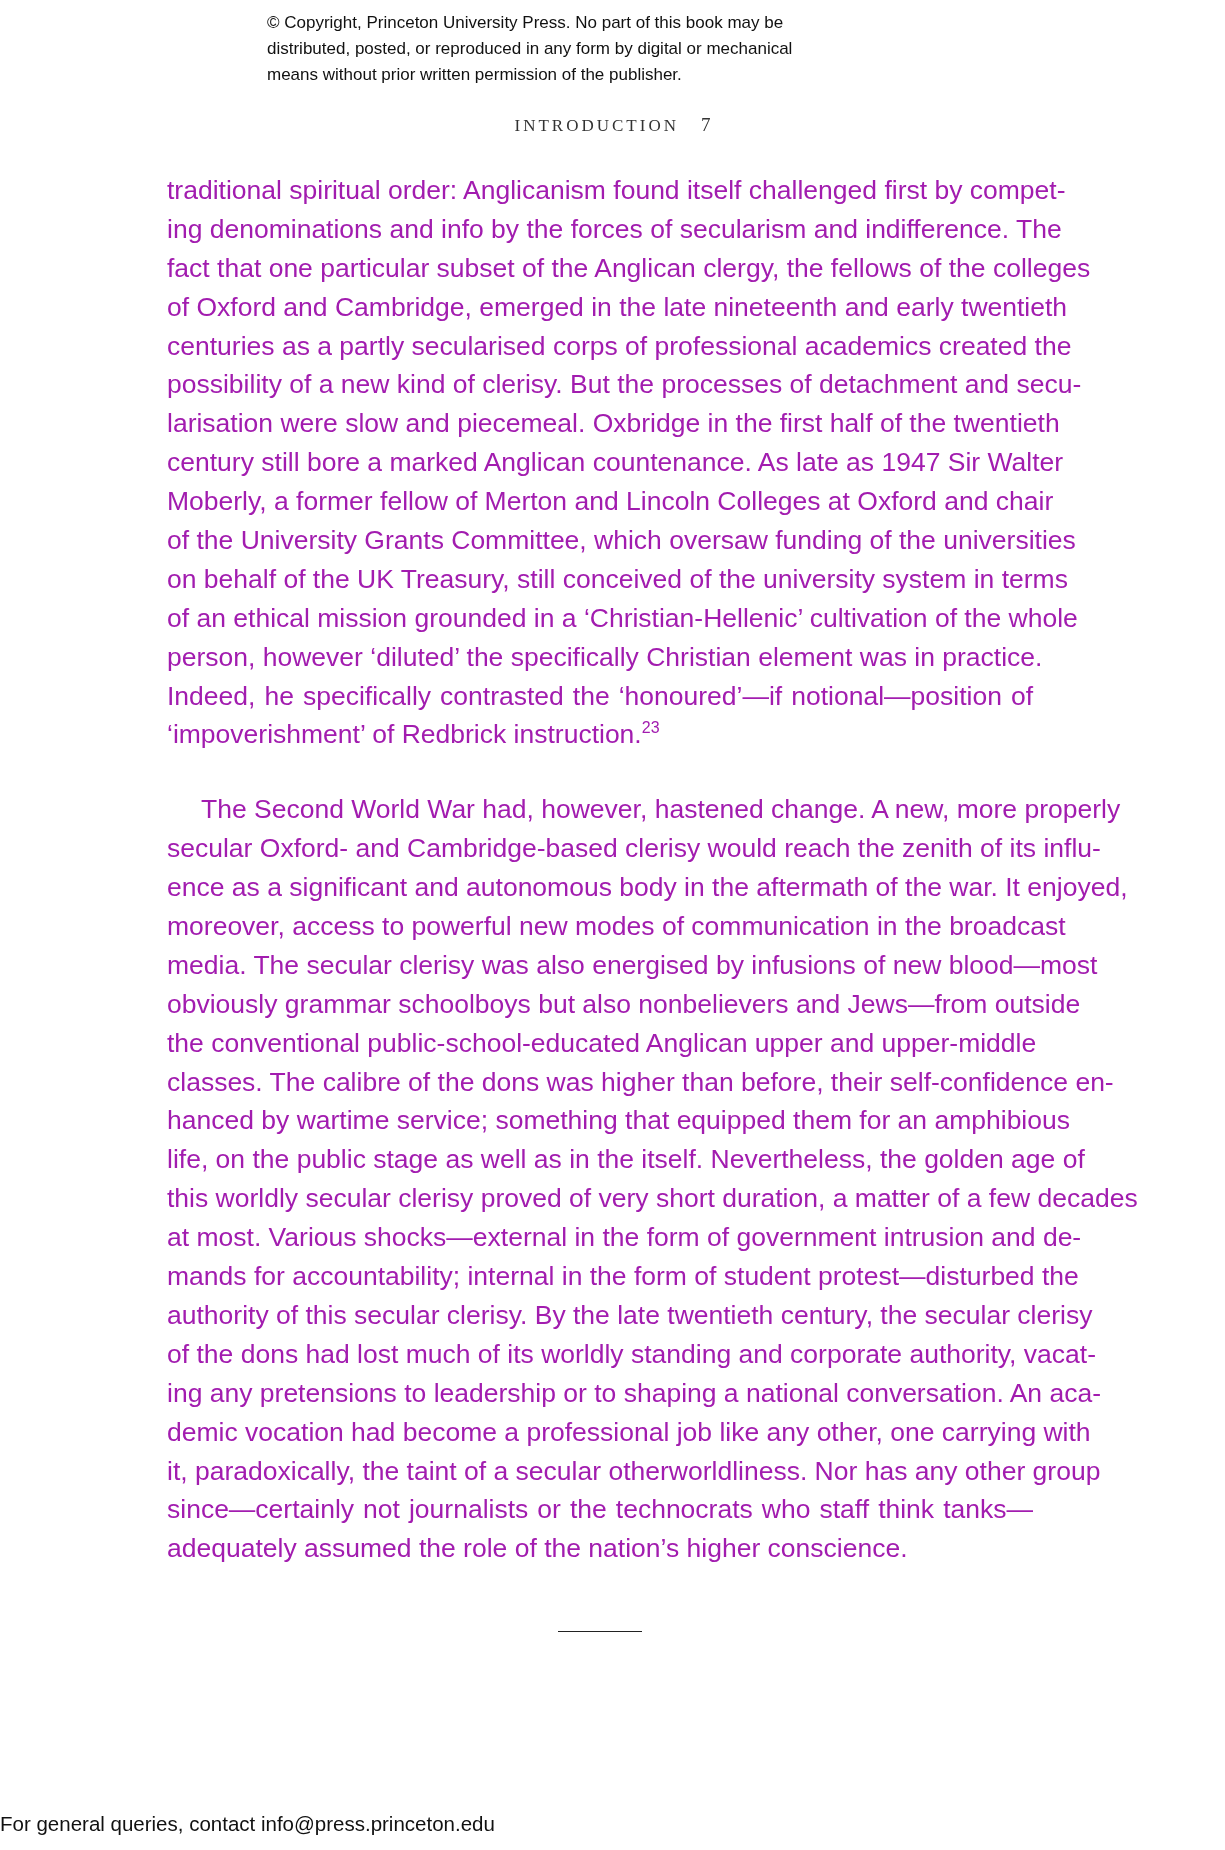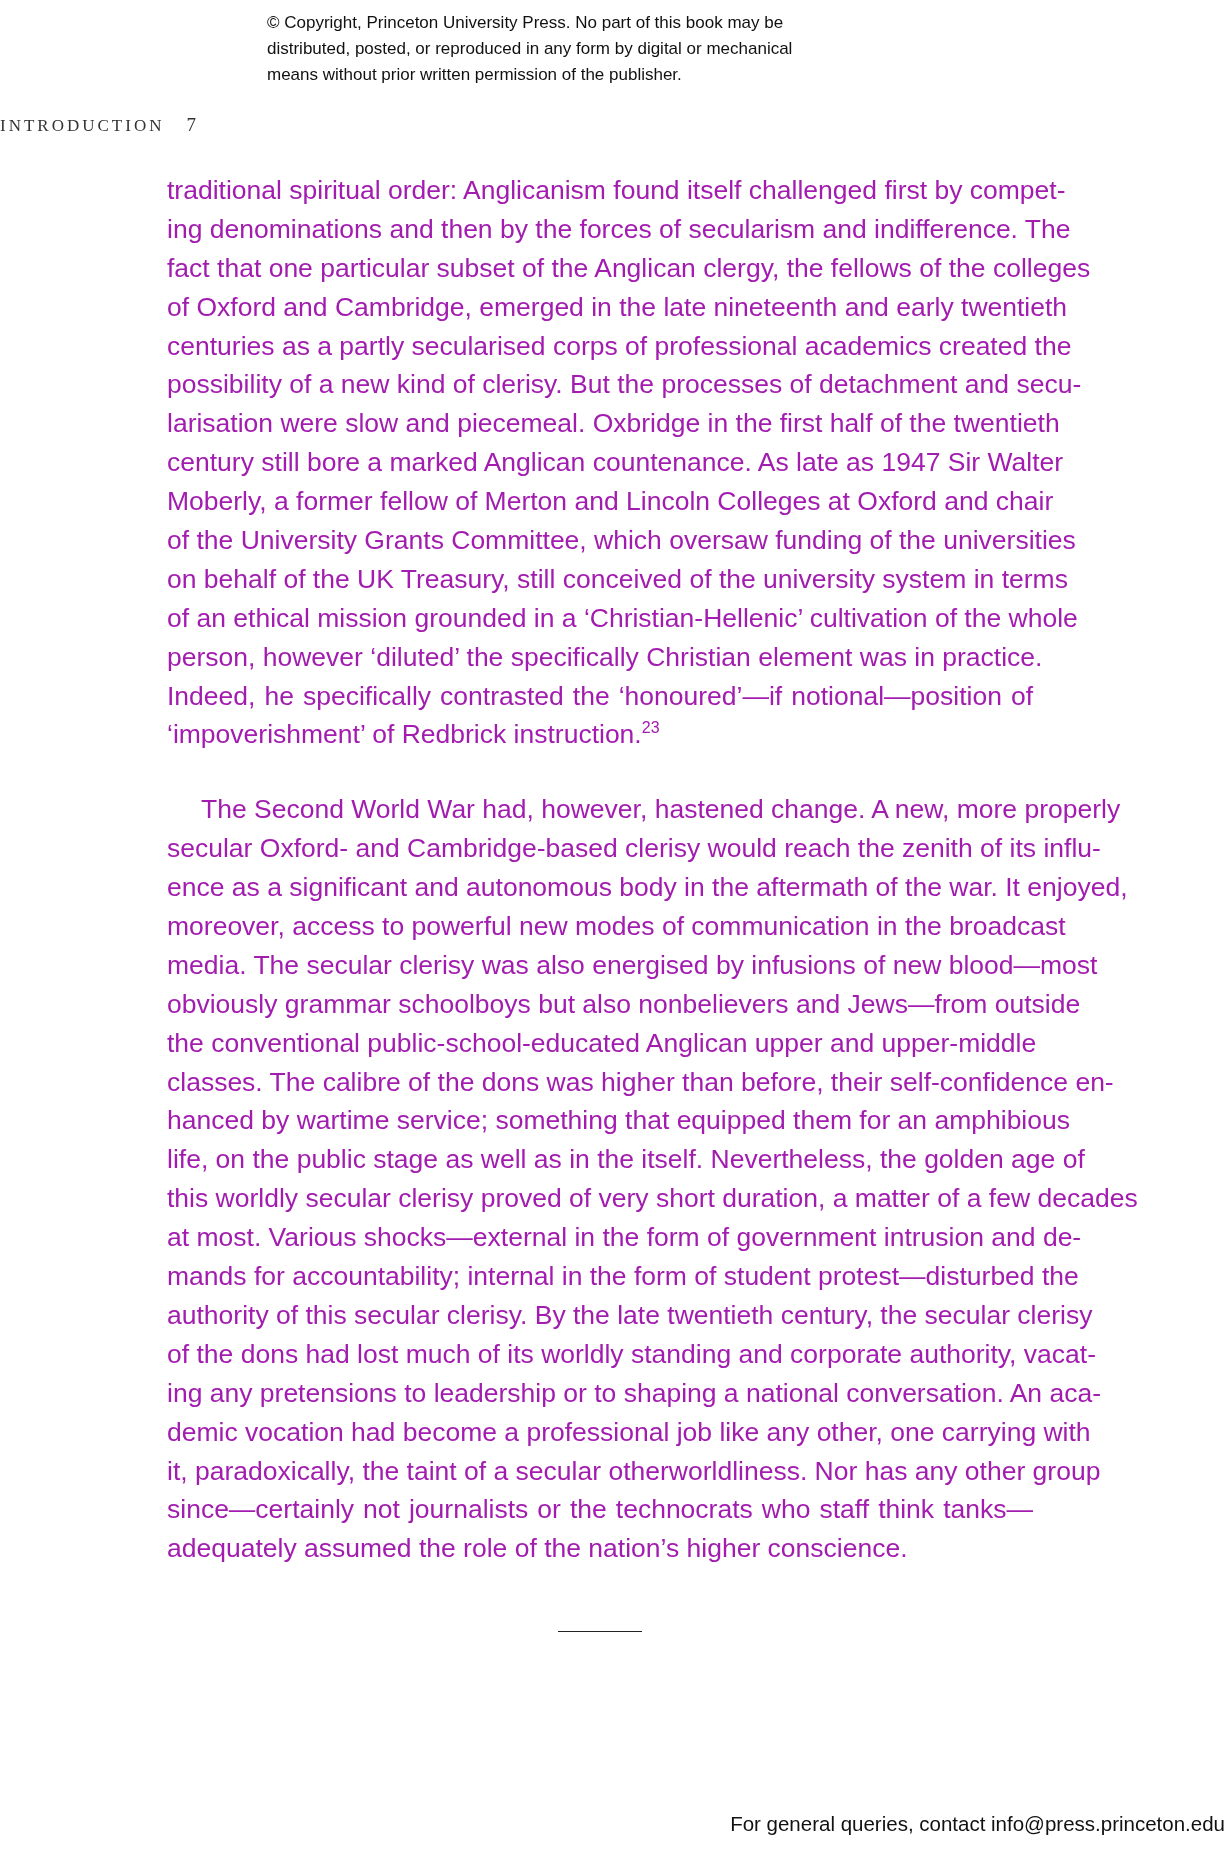--- a/index.html
+++ b/index.html
@@ -3,58 +3,58 @@
 <meta charset="utf-8">
 <style>
   html, body { margin: 0; padding: 0; background: #ffffff; }
   body { width: 1225px; height: 1850px; position: relative; overflow: hidden; }
   .copyright {
     position: absolute; left: 267px; top: 10px; width: 720px;
     font-family: "Liberation Sans", sans-serif; font-size: 17px; line-height: 26px;
     color: #111;
   }
   .running-head {
-    position: absolute; left: 0; width: 1225px; top: 114px; 
+    position: absolute; left: 0; width: 1225px; top: 114px; text-align: center;
     font-family: "Liberation Serif", serif; font-size: 17px; letter-spacing: 3px; color: #333;
   }
   .running-head .pnum { margin-left: 22px; letter-spacing: 0; font-size: 19px; }
   .body-text {
     position: absolute; left: 167px; top: 171px; width: 866px;
     font-family: Liberation Sans, sans-serif; font-size: 26.5px; line-height: 38.9px; color: #a21caf;
   }
   .line { display: block; white-space: nowrap; text-align: justify; text-align-last: justify; height: 38.9px; }
   .line.last { text-align-last: left; }
   .indent { padding-left: 34px; margin-top: 36px; }
   sup { font-size: 16px; vertical-align: 10px; line-height: 0; }
   .section-rule {
     position: absolute; left: 558px; top: 1631px; width: 84px; height: 0;
     border-top: 1.5px solid #222;
   }
   .footer {
-    position: absolute; left: 0; width: 1225px; top: 1812px; text-align: right;
+    position: absolute; left: 0; width: 1225px; top: 1812px; text-align: left;
     font-family: "Liberation Sans", sans-serif; font-size: 20.5px; color: #111;
   }
 </style>
 </head>
 <body>
 
 <div class="copyright">
   <div>© Copyright, Princeton University Press. No part of this book may be</div>
   <div>distributed, posted, or reproduced in any form by digital or mechanical</div>
   <div>means without prior written permission of the publisher.</div>
 </div>
 
 <div class="running-head">
   <span>INTRODUCTION</span><span class="pnum">7</span>
 </div>
 
 <div class="body-text" id="body-text">
     <div>
       <span class="line">traditional spiritual order: Anglicanism found itself challenged first by compet-</span>
-      <span class="line">ing denominations and then by the forces of secularism and indifference. The</span>
+      <span class="line">ing denominations and info by the forces of secularism and indifference. The</span>
       <span class="line">fact that one particular subset of the Anglican clergy, the fellows of the colleges</span>
       <span class="line">of Oxford and Cambridge, emerged in the late nineteenth and early twentieth</span>
       <span class="line">centuries as a partly secularised corps of professional academics created the</span>
       <span class="line">possibility of a new kind of clerisy. But the processes of detachment and secu-</span>
       <span class="line">larisation were slow and piecemeal. Oxbridge in the first half of the twentieth</span>
       <span class="line">century still bore a marked Anglican countenance. As late as 1947 Sir Walter</span>
       <span class="line">Moberly, a former fellow of Merton and Lincoln Colleges at Oxford and chair</span>
       <span class="line">of the University Grants Committee, which oversaw funding of the universities</span>
       <span class="line">on behalf of the UK Treasury, still conceived of the university system in terms</span>
       <span class="line">of an ethical mission grounded in a ‘Christian-Hellenic’ cultivation of the whole</span>

